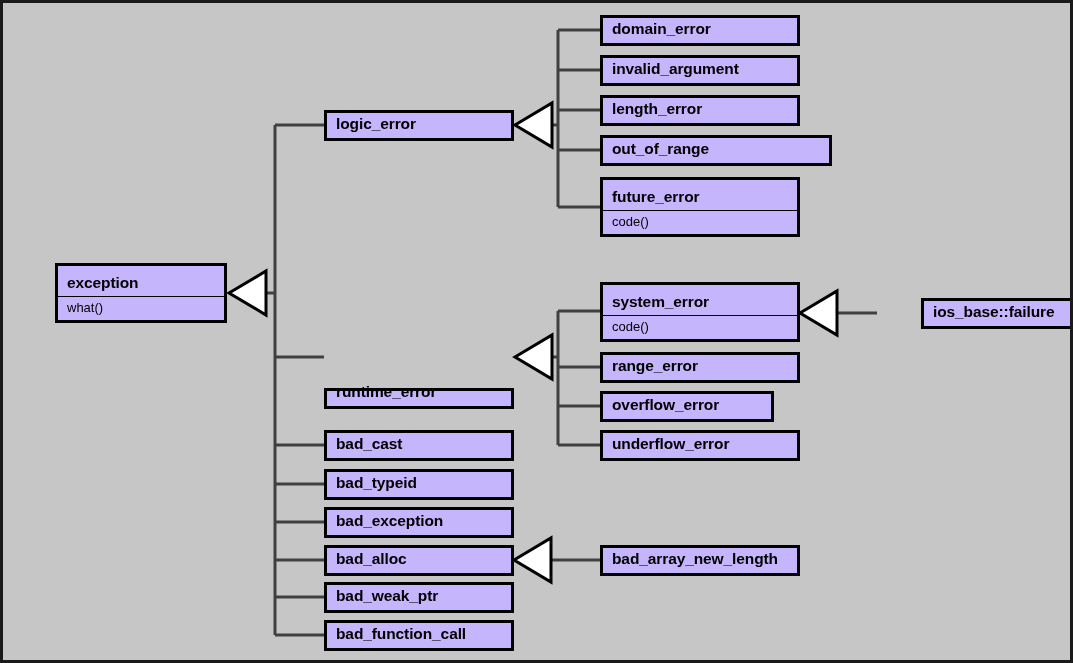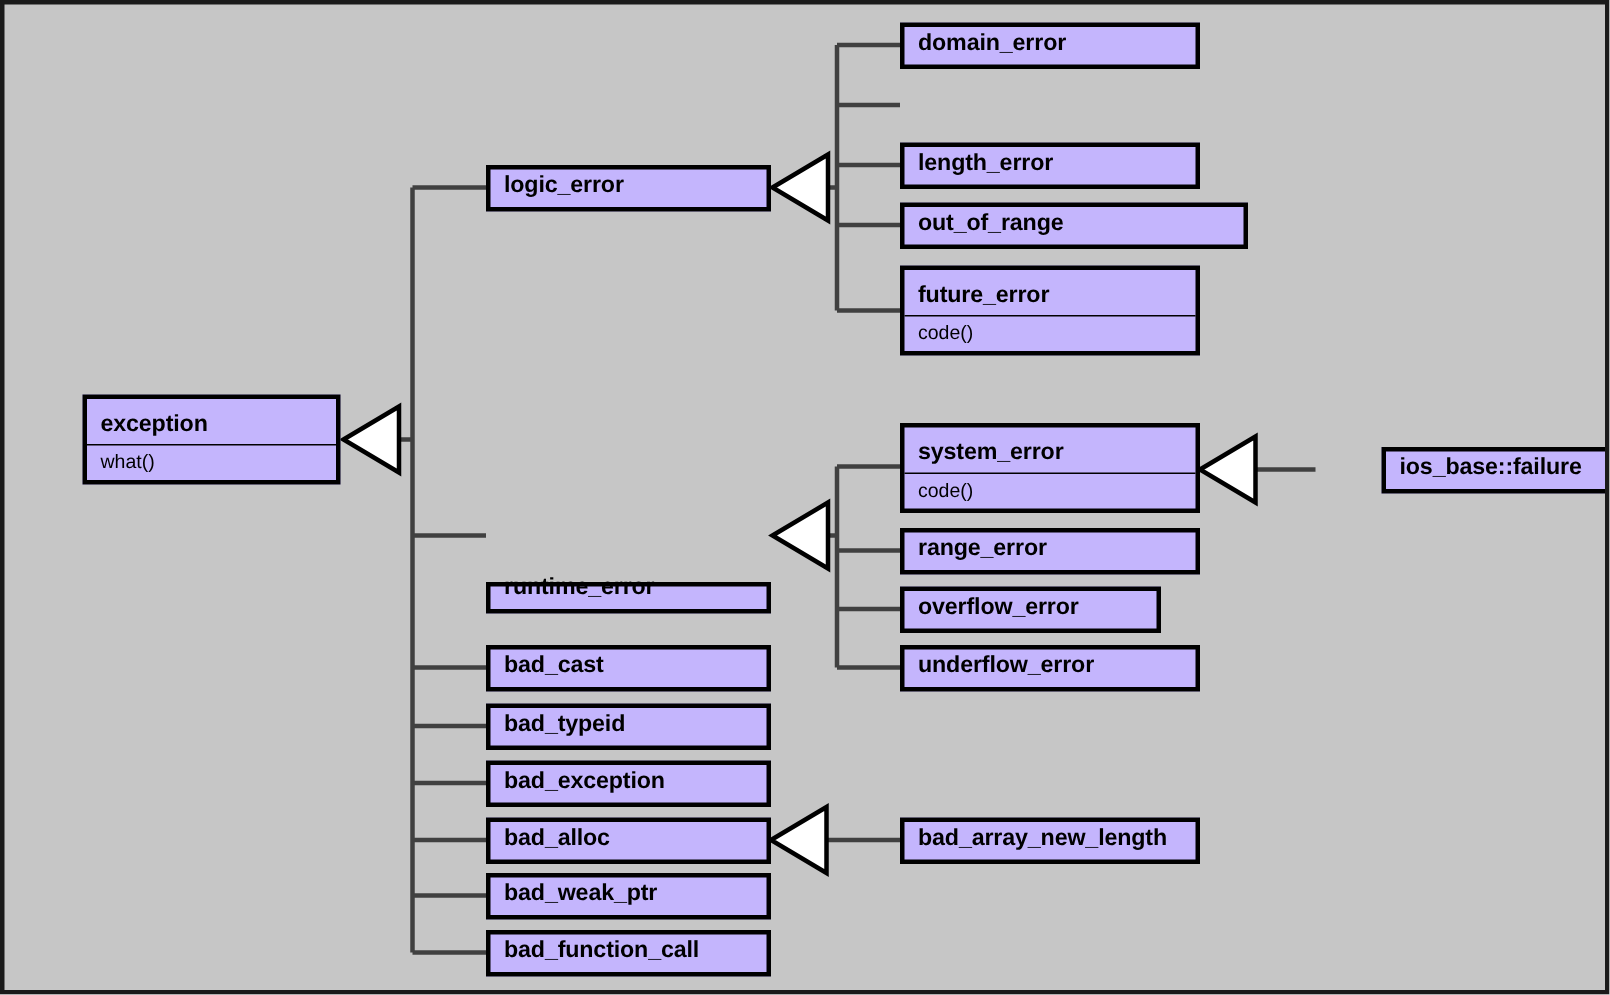--- a/index.html
+++ b/index.html
@@ -117,20 +117,23 @@
   </div>
 
   <div class="uml-box" style="left:321px; top:107px; width:190px; height:31px;">
     <div class="uml-title">logic_error</div>
   </div>
 
   <div class="uml-box" style="left:597px; top:12px; width:200px; height:31px;">
     <div class="uml-title">domain_error</div>
   </div>
 
+  <div class="uml-box" style="left:597px; top:52px; width:200px; height:31px;">
+    <div class="uml-title">invalid_argument</div>
+  </div>
 
   <div class="uml-box" style="left:597px; top:92px; width:200px; height:31px;">
     <div class="uml-title">length_error</div>
   </div>
 
   <div class="uml-box" style="left:597px; top:132px; width:232px; height:31px;">
     <div class="uml-title">out_of_range</div>
   </div>
 
   <div class="uml-box two-row" style="left:597px; top:174px; width:200px; height:60px;">

